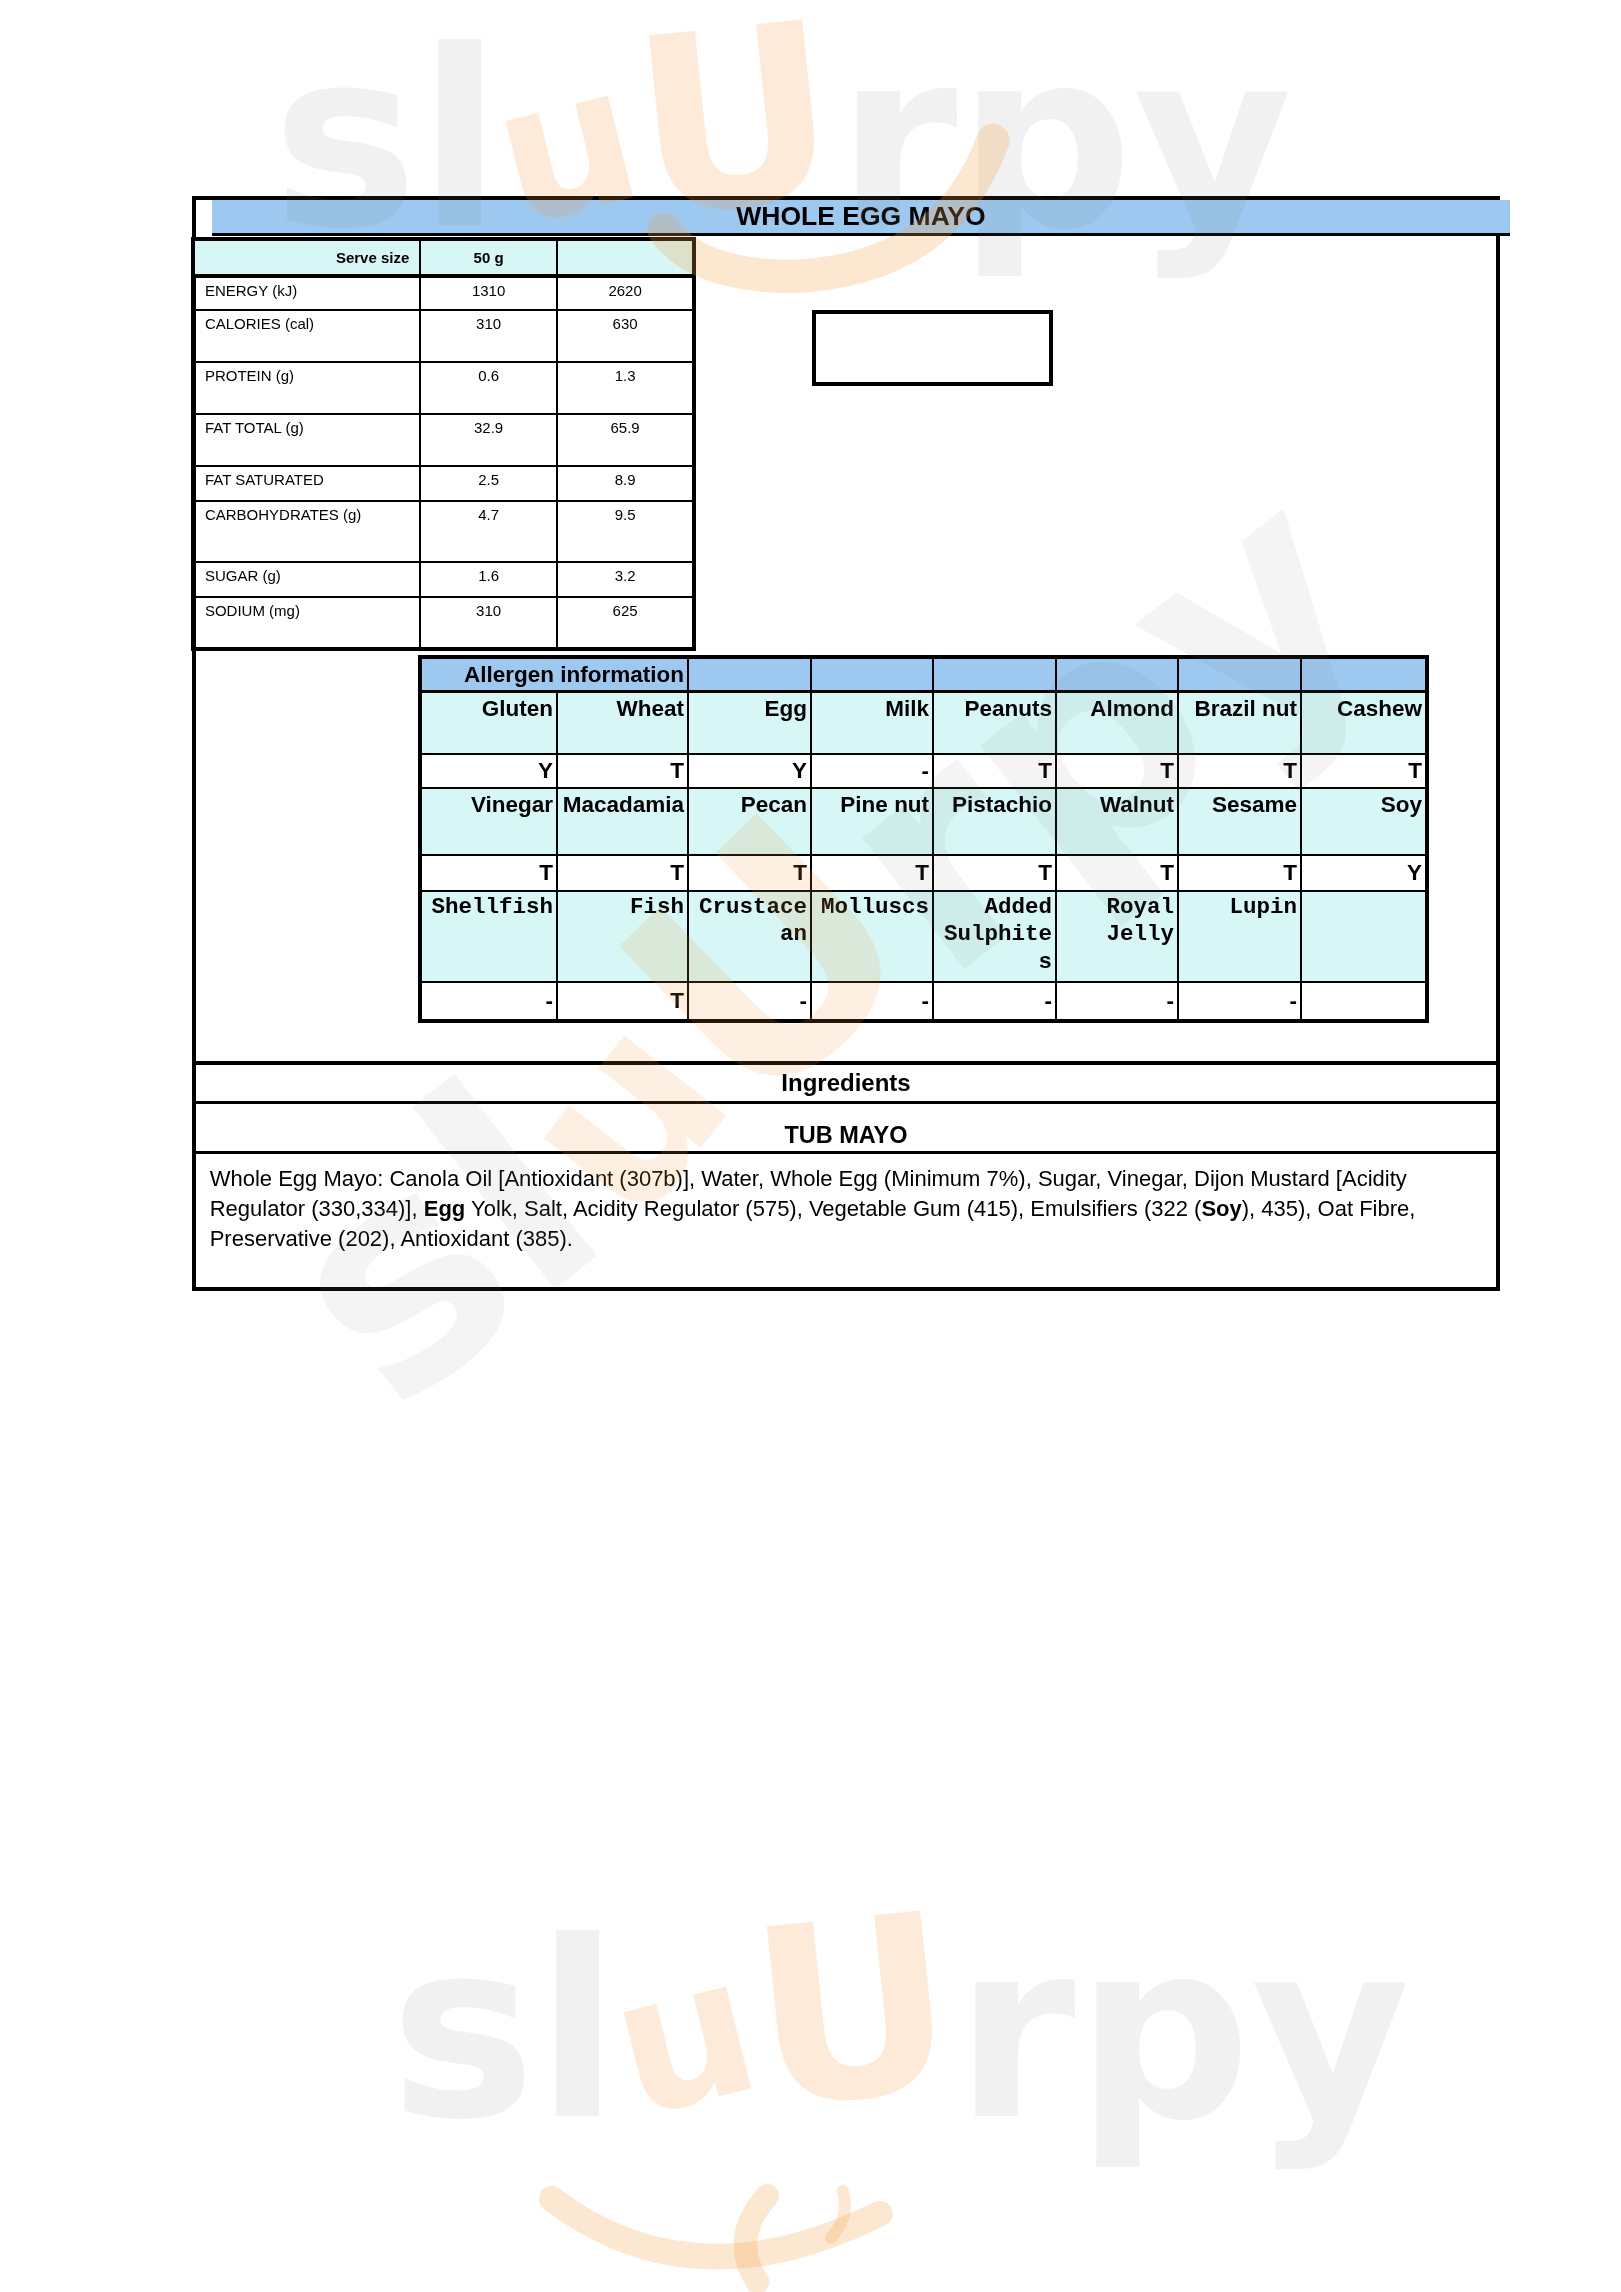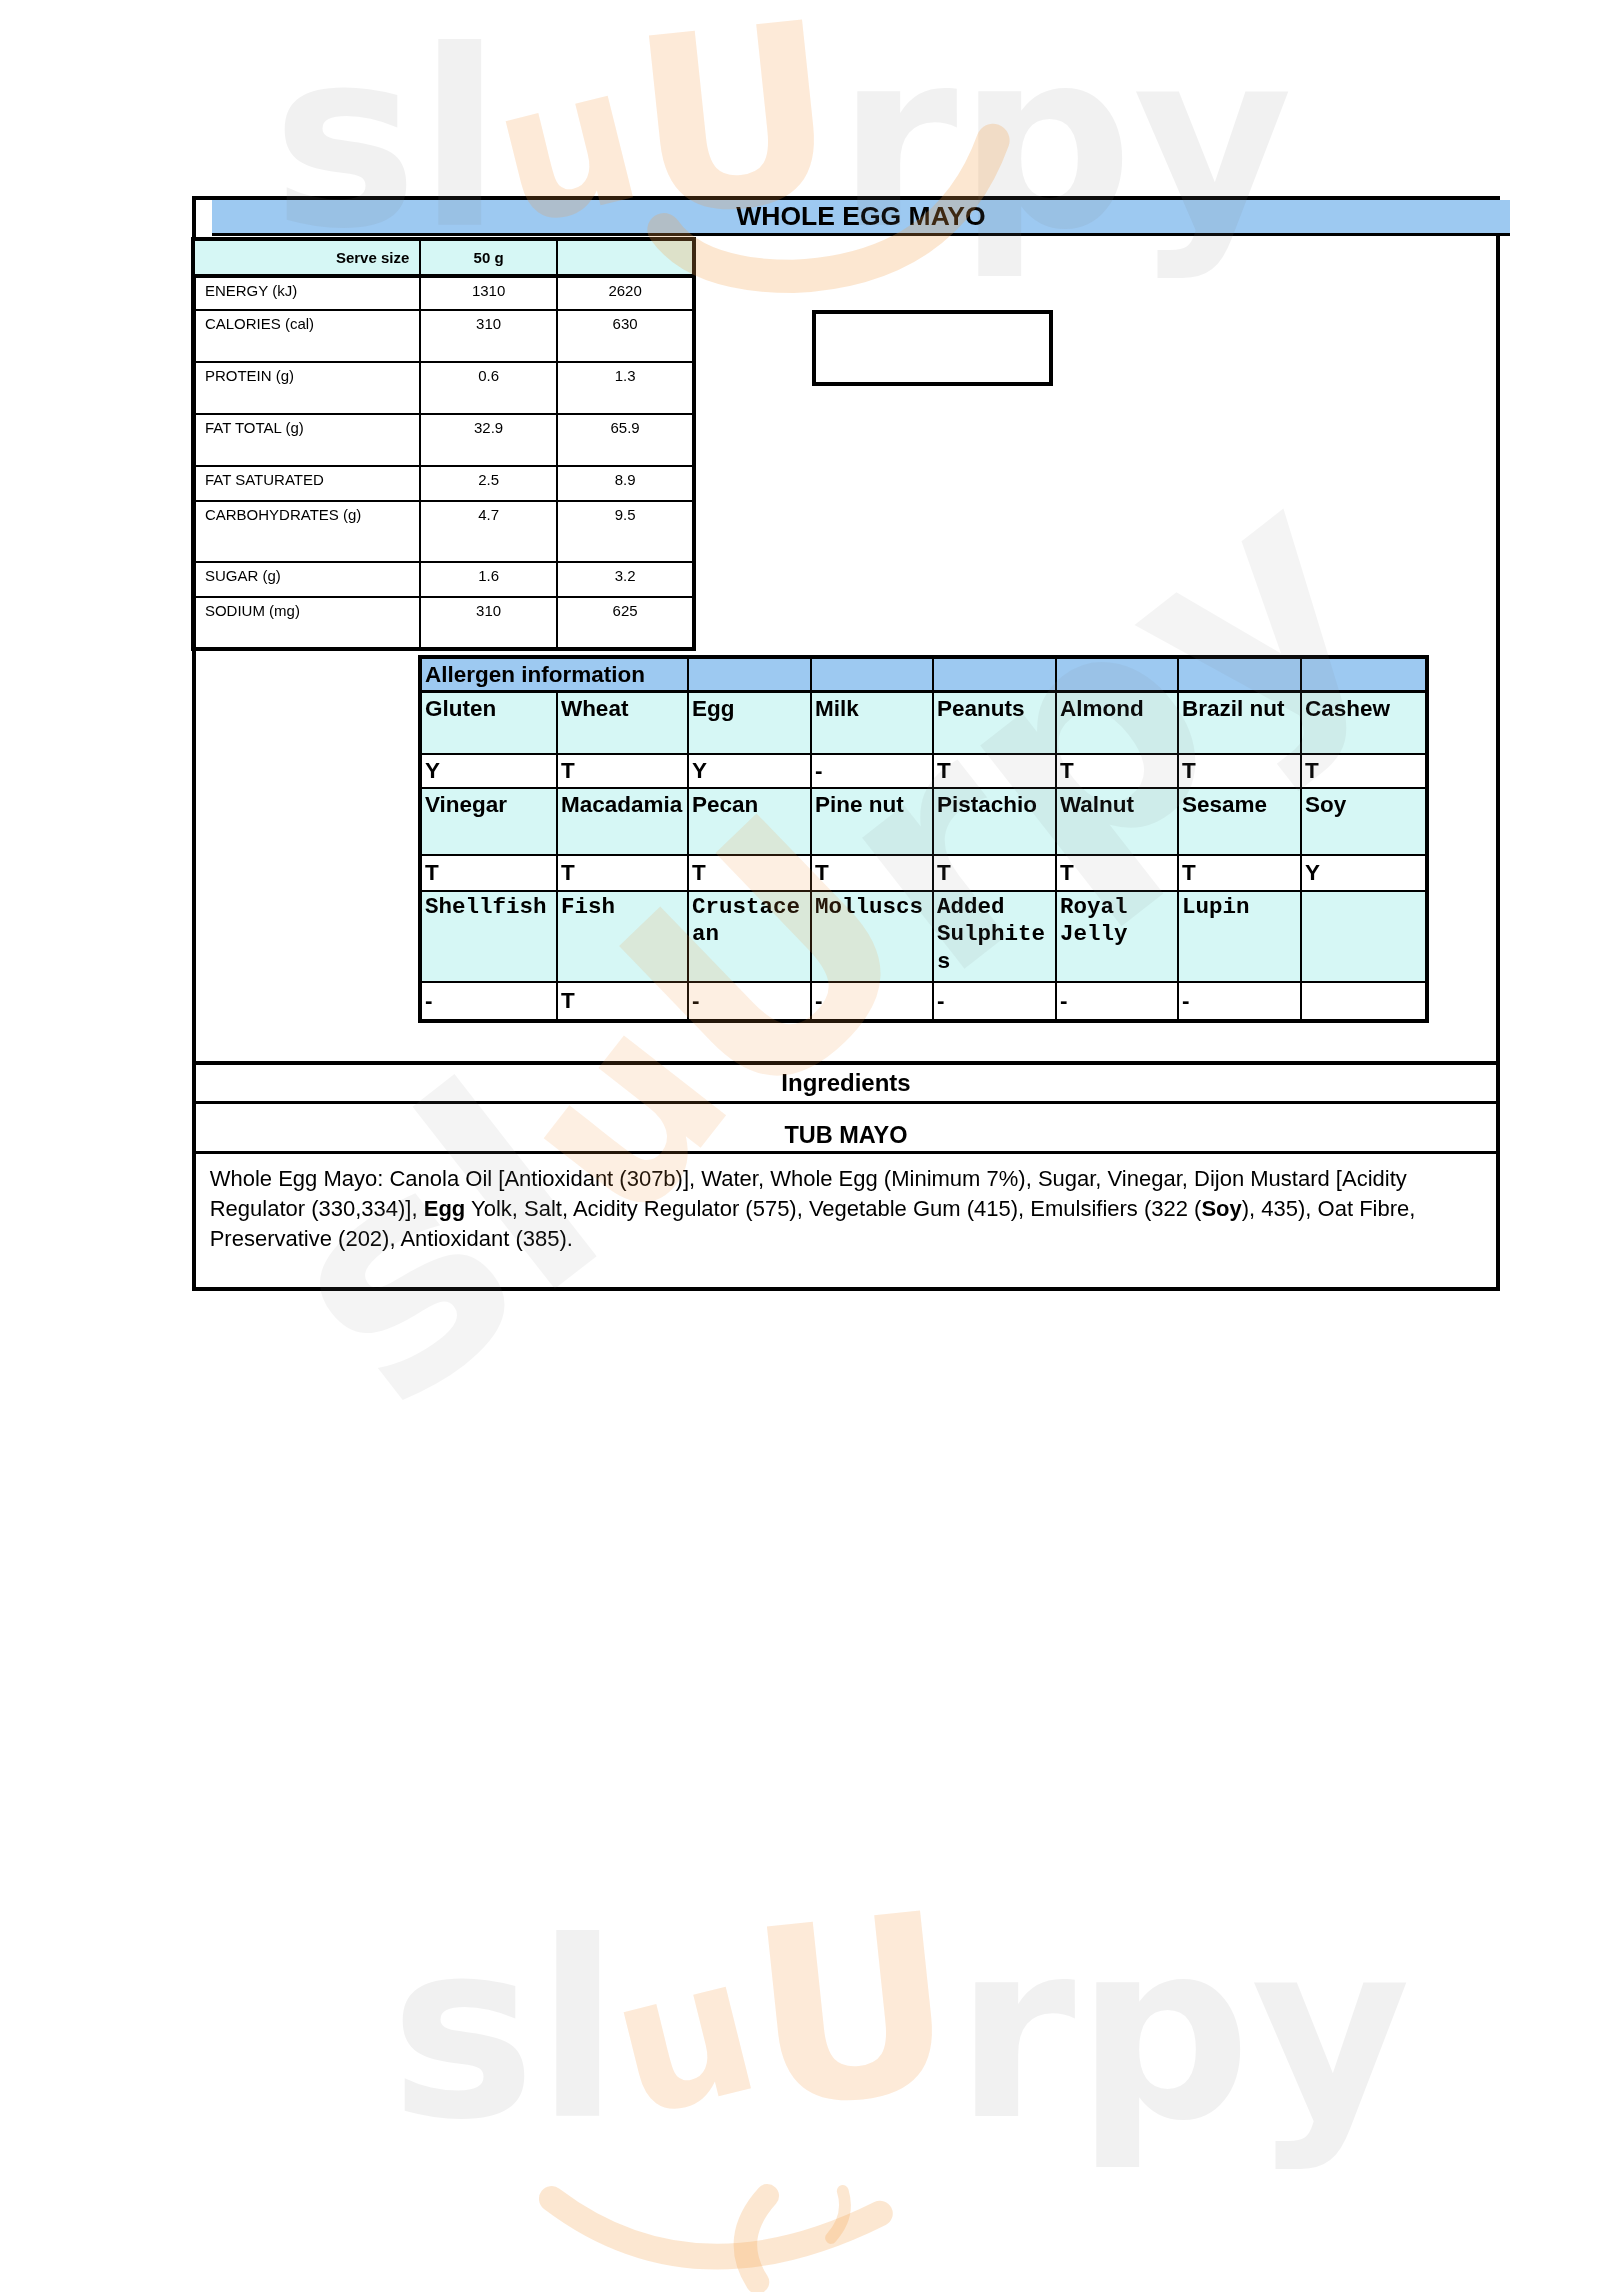--- a/index.html
+++ b/index.html
@@ -53,21 +53,21 @@
   .nutri tr.data td{vertical-align:top;padding-top:3.9px;}
   .nutri tr.r35 td{height:34px;}
   .nutri tr.r36 td{height:35px;}
   .nutri tr.r37 td{height:52px;}
   .nutri tr.r62 td{height:61px;}
   
   .empty-box{position:absolute;left:616px;top:110px;width:241px;height:76px;
     border:4.9px solid #000;background:#fff;box-sizing:border-box;}
   
   .alg{position:absolute;left:222px;top:455px;border:4.9px solid #000;}
-  .alg td{border:2.9px solid #000;font-size:22.5px;font-weight:bold;text-align:left;
+  .alg td{border:2.9px solid #000;font-size:22.5px;font-weight:bold;text-align:right;
           padding:2px 2.9px;word-wrap:break-word;overflow-wrap:anywhere;line-height:27.4px;}
   .alg tr.head td{height:33px;background:var(--blue,#9dc9f1);vertical-align:middle;border-bottom:3.9px solid #000;}
   .alg tr.names td{background:var(--cyan,#d6f7f5);vertical-align:top;}
   .alg tr.vals td{vertical-align:middle;}
   .alg .w0{width:137px;}.alg .w1{width:131px;}.alg .w2{width:123px;}.alg .w3{width:122px;}
   .alg .w4{width:123px;}.alg .w5{width:122px;}.alg .w6{width:123px;}.alg .w7{width:126px;}
   .alg tr.n1 td{height:62px;} .alg tr.v1 td{height:34px;}
   .alg tr.n2 td{height:67px;} .alg tr.v2 td{height:36px;}
   .alg tr.n3 td{height:91px;font-family:Liberation Mono, monospace;} .alg tr.v3 td{height:39px;}
   

